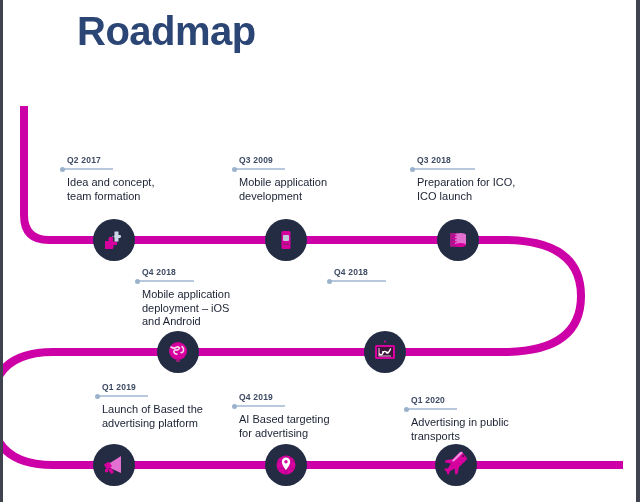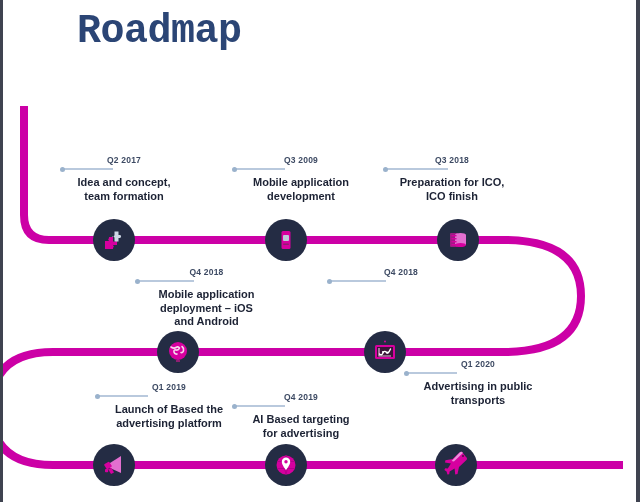--- a/index.html
+++ b/index.html
@@ -22,34 +22,33 @@
     border-right: 4px solid #3f4350;
   }
   #title {
     position: absolute;
     left: 74px;
     top: 9px;
     font-size: 40px;
     font-weight: bold;
     letter-spacing: -0.5px;
     color: #2b4575;
-    font-family: Liberation Mono, monospace;
+    font-family: Liberation Sans, sans-serif;
   }
   
   #track {
     position: absolute;
     left: 0;
     top: 0;
     width: 640px;
     height: 502px;
   }
   
   .milestone {
     position: absolute;
-    text-align: center;
   }
   .ms-date {
     font-size: 8.5px;
     font-weight: bold;
     color: #3d4a63;
     letter-spacing: 0.2px;
     margin-left: 6px;
     white-space: nowrap;
   }
   .ms-rule {
@@ -64,21 +63,21 @@
     position: absolute;
     left: -1px;
     top: -1.5px;
     width: 5px;
     height: 5px;
     border-radius: 50%;
     background: #9ab2cc;
   }
   .ms-text {
     font-size: 11px;
-    font-weight: bold;
+    font-weight: normal;
     line-height: 13.5px;
     color: #1c2234;
     margin-left: 6px;
     white-space: pre-line;
   }
   
   .node {
     position: absolute;
     width: 42px;
     height: 42px;
@@ -110,25 +109,25 @@
 team formation</div>
   </div>
 
   <div class="milestone" style="left:230px; top:155px; width:130px;">
     <div class="ms-date">Q3 2009</div>
     <div class="ms-rule" style="width:52px;"></div>
     <div class="ms-text">Mobile application
 development</div>
   </div>
 
-  <div class="milestone" style="left:381px; top:155px; width:130px;">
+  <div class="milestone" style="left:408px; top:155px; width:130px;">
     <div class="ms-date">Q3 2018</div>
     <div class="ms-rule" style="width:64px;"></div>
     <div class="ms-text">Preparation for ICO,
-ICO finish</div>
+ICO launch</div>
   </div>
 
   <div class="milestone" style="left:133px; top:267px; width:135px;">
     <div class="ms-date">Q4 2018</div>
     <div class="ms-rule" style="width:58px;"></div>
     <div class="ms-text">Mobile application
 deployment – iOS
 and Android</div>
   </div>
 
@@ -144,21 +143,21 @@
 advertising platform</div>
   </div>
 
   <div class="milestone" style="left:230px; top:392px; width:130px;">
     <div class="ms-date">Q4 2019</div>
     <div class="ms-rule" style="width:52px;"></div>
     <div class="ms-text">AI Based targeting
 for advertising</div>
   </div>
 
-  <div class="milestone" style="left:402px; top:359px; width:140px;">
+  <div class="milestone" style="left:402px; top:395px; width:140px;">
     <div class="ms-date">Q1 2020</div>
     <div class="ms-rule" style="width:52px;"></div>
     <div class="ms-text">Advertising in public
 transports</div>
   </div>
 
   <div class="node" style="left:90px; top:219px;">
     <svg width="24" height="24" viewBox="0 0 24 24">
       <path d="M3 13 h4 a2 2 0 0 1 0-3 a2 2 0 0 1 0-1 h4 v4 a2 2 0 0 0 3 0 a2 2 0 0 0 1 0 v4 h-4 a2 2 0 0 1 0 3 a2 2 0 0 1 0 1 H3 z" fill="#d6009f"></path>
       <path d="M12.5 3.5 h4 v3.6 a1.8 1.8 0 0 1 2.6 1.4 a1.8 1.8 0 0 1-2.6 1.4 v3.6 h-4 v-3.6 a1.8 1.8 0 0 0-2.6-1.4 a1.8 1.8 0 0 0 2.6-1.4 z" fill="#cdd6e4"></path>

